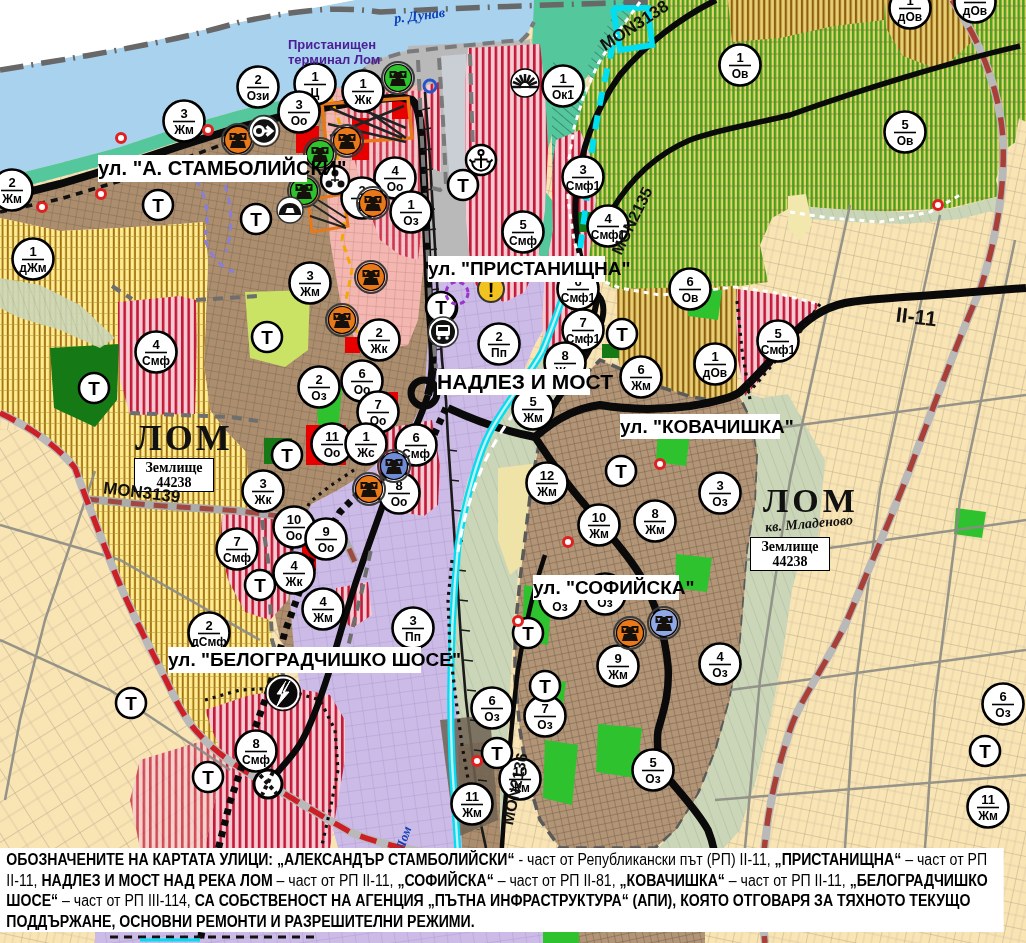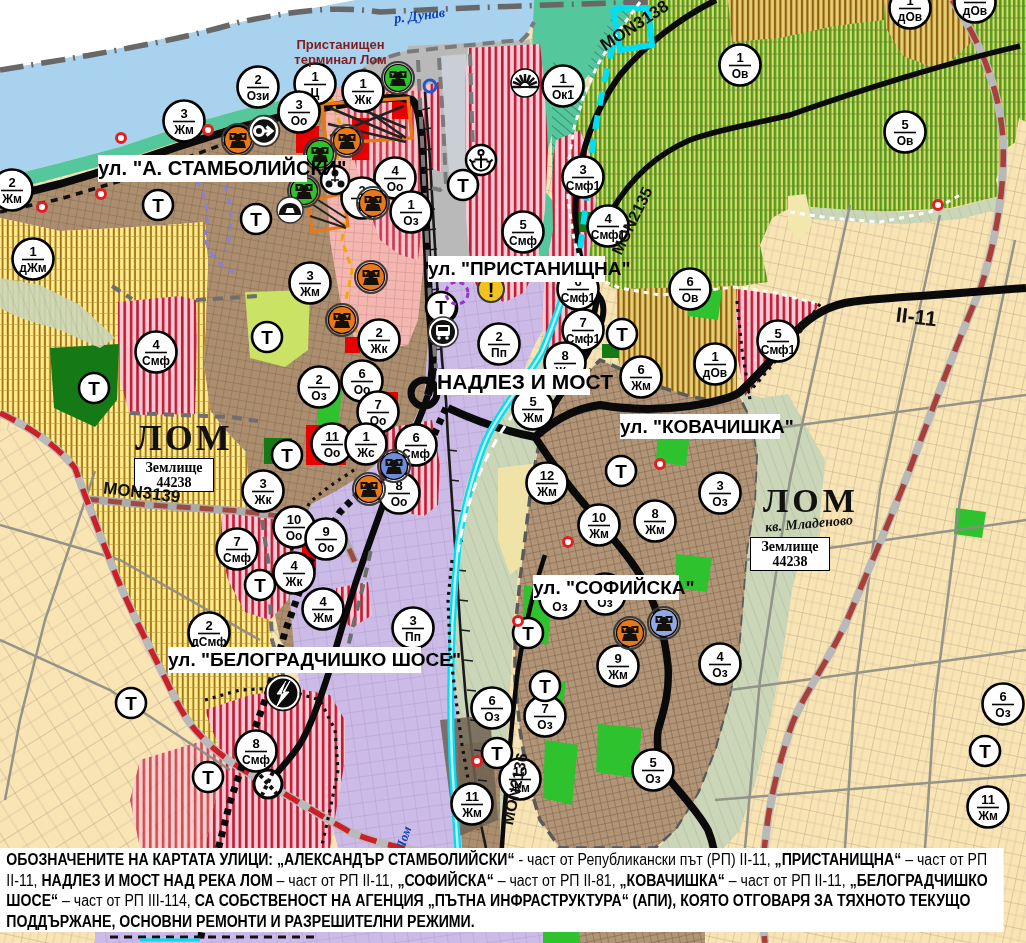--- a/index.html
+++ b/index.html
@@ -806,21 +806,21 @@
       <circle cx="208" cy="130" r="4.5" fill="#fff" stroke="#E02020" stroke-width="3"></circle>
       <circle cx="430" cy="86" r="6" fill="none" stroke="#2255CC" stroke-width="3"></circle>
     </svg>
 
 <div class="lbl" style="left:98px;top:155px;width:209px;height:27px;font-size:20px;line-height:27px;text-align:center">ул. "А. СТАМБОЛИЙСКИ"</div>
 <div class="lbl" style="left:428px;top:256px;width:177px;height:26px;font-size:19px;line-height:26px;text-align:center">ул. "ПРИСТАНИЩНА"</div>
 <div class="lbl" style="left:437px;top:369px;width:153px;height:26px;font-size:21px;line-height:26px;text-align:center">НАДЛЕЗ И МОСТ</div>
 <div class="lbl" style="left:620px;top:414px;width:160px;height:25px;font-size:19px;line-height:25px;text-align:center">ул. "КОВАЧИШКА"</div>
 <div class="lbl" style="left:533px;top:575px;width:146px;height:25px;font-size:19px;line-height:25px;text-align:center">ул. "СОФИЙСКА"</div>
 <div class="lbl" style="left:168px;top:647px;width:253px;height:26px;font-size:19px;line-height:26px;text-align:center">ул. "БЕЛОГРАДЧИШКО ШОСЕ"</div>
-<div style="position:absolute;left:288px;top:38px;width:105px;text-align:center;font-weight:bold;font-size:13px;line-height:14.5px;color:#7f1d1d">Пристанищен<br>терминал Лом</div>
+<div style="position:absolute;left:288px;top:38px;width:105px;font-weight:bold;font-size:13px;line-height:14.5px;color:#4c1d95">Пристанищен<br>терминал Лом</div>
 <div class="ser" style="position:absolute;left:394px;top:8px;font-style:italic;font-weight:bold;font-size:14px;color:#1040B8;transform:rotate(-7deg)">р. Дунав</div>
 <div class="ser" style="position:absolute;left:135px;top:417px;font-weight:bold;font-size:36px;letter-spacing:3px;color:#111">ЛОМ</div>
 <div class="ser" style="position:absolute;left:763px;top:482px;font-weight:bold;font-size:34px;letter-spacing:4px;color:#111">ЛОМ</div>
 <div class="ser" style="position:absolute;left:765px;top:516px;font-style:italic;font-weight:bold;font-size:14px;color:#111;transform:rotate(-5deg)">кв. Младеново</div>
 <div class="ser lbl" style="left:134px;top:458px;width:80px;font-size:14px;line-height:15px;text-align:center;border:1.5px solid #000;padding:1px 0">Землище<br>44238</div>
 <div class="ser lbl" style="left:750px;top:537px;width:80px;font-size:14px;line-height:15px;text-align:center;border:1.5px solid #000;padding:1px 0">Землище<br>44238</div>
 <div style="position:absolute;left:103px;top:483px;font-weight:bold;font-size:17px;color:#111;transform:rotate(7deg);background:transparent">MON3139</div>
 <div style="position:absolute;left:596px;top:16px;font-weight:bold;font-size:17px;color:#111;transform:rotate(-33deg)">MON3138</div>
 <div style="position:absolute;left:596px;top:212px;font-weight:bold;font-size:16px;color:#111;transform:rotate(-64deg)">MON2135</div>
 <div style="position:absolute;left:479px;top:780px;font-weight:bold;font-size:16px;color:#111;transform:rotate(-78deg)">MON2136</div>

